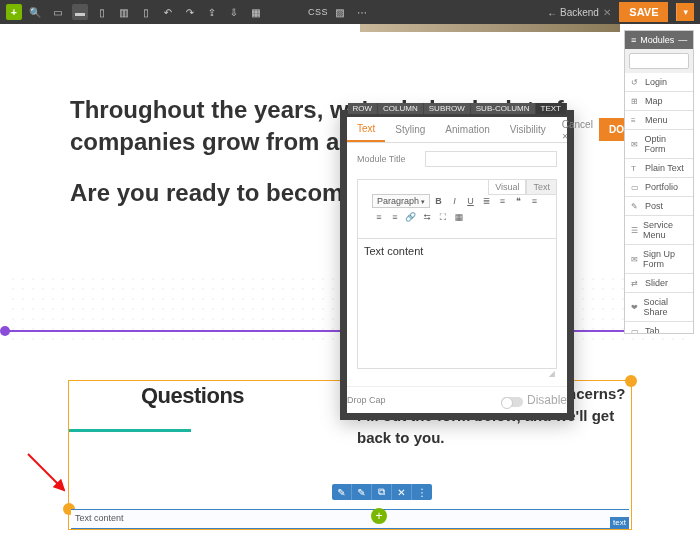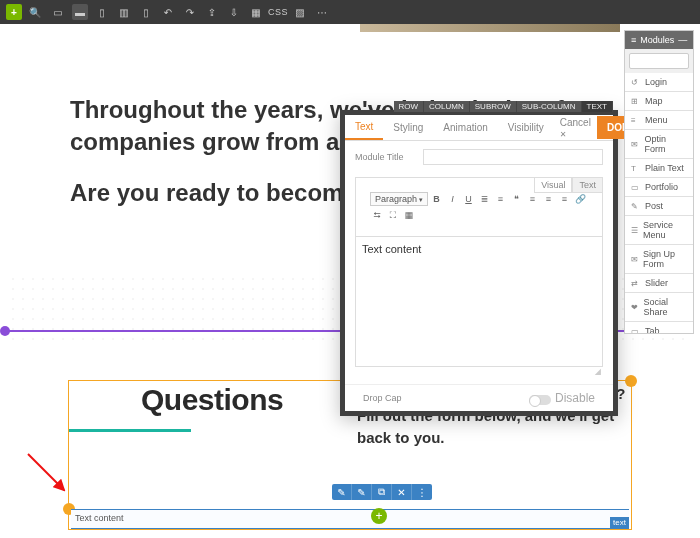--- a/index.html
+++ b/index.html
@@ -4,21 +4,21 @@
 <style>
 * { margin: 0; padding: 0; box-sizing: border-box; font-family: -apple-system, BlinkMacSystemFont, "Segoe UI", Arial, sans-serif; }
 body { width: 700px; height: 538px; overflow: hidden; background: #f5f5f5; position: relative; }
 
 
 .toolbar { height: 24px; background: #3a3a3a; display: flex; align-items: center; padding: 0 6px; color: #ccc; font-size: 10px; }
 .toolbar-left { display: flex; gap: 6px; align-items: center; flex: 1; }
 .tb-btn { width: 16px; height: 16px; display: flex; align-items: center; justify-content: center; cursor: pointer; color: #ccc; }
 .tb-btn.add { background: #7ab800; color: #fff; border-radius: 2px; font-weight: bold; }
 .tb-btn.active { background: #555; border-radius: 2px; }
-.tb-css { font-size: 9px; letter-spacing: 0.5px; padding: 0 2px; }
+.tb-css { font-size: 9px; letter-spacing: 0.5px; padding: 0 2px; margin-left: 40px; }
 .toolbar-right { display: flex; align-items: center; gap: 8px; }
 .backend { font-size: 10px; color: #ccc; }
 .backend::before { content: "← "; }
 .backend-x { margin-left: 4px; color: #888; }
 .save-btn { background: #ed8323; color: #fff; padding: 4px 10px; font-size: 11px; font-weight: bold; cursor: pointer; }
 .save-chev { background: #ed8323; color: #fff; padding: 4px 6px; font-size: 9px; cursor: pointer; border-left: 1px solid rgba(255,255,255,0.2); }
 
 
 .canvas { position: absolute; top: 24px; left: 0; right: 0; bottom: 0; background: #fff; overflow: hidden; }
 .hero-img { position: absolute; top: 0; right: 80px; width: 260px; height: 8px; background: linear-gradient(90deg, #c9b89a, #8a7a5a); }
@@ -27,21 +27,21 @@
 .txt-block h2.second { margin-top: 18px; }
 .dot-bg { position: absolute; top: 250px; left: 8px; right: 8px; height: 70px; background-image: radial-gradient(circle, #ddd 1px, transparent 1px); background-size: 10px 10px; opacity: 0.3; }
 
 .row-marker { position: absolute; top: 306px; left: 4px; right: 62px; height: 2px; background: #8a4dd8; }
 .row-dot { position: absolute; top: 302px; left: 0; width: 10px; height: 10px; border-radius: 50%; background: #8a4dd8; }
 
 
 .q-row { position: absolute; top: 356px; left: 68px; right: 68px; height: 150px; border: 1px solid #f5a623; }
 .q-dot-tr { position: absolute; top: -6px; right: -6px; width: 12px; height: 12px; background: #f5a623; border-radius: 50%; }
 .q-dot-bl { position: absolute; bottom: 14px; left: -6px; width: 12px; height: 12px; background: #f5a623; border-radius: 50%; }
-.q-title { position: absolute; top: 2px; left: 72px; font-size: 30px; font-weight: 900; color: #2a2a2a; letter-spacing: -0.5px; }
+.q-title { position: absolute; top: 2px; left: 72px; font-size: 22px; font-weight: 900; color: #2a2a2a; letter-spacing: -0.5px; }
 .q-underline { position: absolute; top: 48px; left: 0; width: 122px; height: 3px; background: #1bb5a0; }
 .q-copy { position: absolute; top: 2px; left: 288px; right: 4px; font-size: 15px; font-weight: 600; color: #333; line-height: 1.45; }
 .tc-label { position: absolute; bottom: 0; left: 2px; right: 2px; height: 20px; border-top: 1px solid #3b82c4; border-bottom: 1px solid #3b82c4; font-size: 9px; color: #555; padding: 3px 4px; background: #fafcff; }
 .tc-bit { position: absolute; bottom: 0; right: 0; background: #3b82c4; color: #fff; font-size: 8px; padding: 1px 3px; }
 
 
 .elbar { position: absolute; top: 460px; left: 332px; display: flex; background: #3b82c4; border-radius: 2px; }
 .elbar span { width: 20px; height: 16px; display: flex; align-items: center; justify-content: center; color: #fff; font-size: 10px; cursor: pointer; border-right: 1px solid rgba(255,255,255,0.2); }
 .elbar span:last-child { border-right: none; }
 .add-circle { position: absolute; top: 484px; left: 371px; width: 16px; height: 16px; background: #7ab800; border-radius: 50%; color: #fff; display: flex; align-items: center; justify-content: center; font-size: 12px; cursor: pointer; }
@@ -54,21 +54,21 @@
 .modules { position: absolute; top: 30px; right: 6px; width: 70px; background: #f0f0f0; border: 1px solid #ccc; font-size: 9px; }
 .modules-head { background: #6a6a6a; color: #fff; padding: 4px 6px; display: flex; align-items: center; gap: 4px; }
 .modules-head .mx { margin-left: auto; font-size: 9px; }
 .modules-search { padding: 4px; }
 .modules-search input { width: 100%; border: 1px solid #ccc; border-radius: 2px; padding: 2px 4px; font-size: 9px; }
 .modules-list { max-height: 260px; overflow: hidden; }
 .mod-item { padding: 4px 6px; border-bottom: 1px solid #e0e0e0; display: flex; align-items: center; gap: 4px; color: #555; background: #fff; cursor: pointer; }
 .mod-ico { width: 10px; display: inline-block; font-size: 8px; color: #888; }
 
 
-.editor { position: absolute; top: 110px; left: 340px; width: 278px; background: #fff; border: 5px solid #404040; box-shadow: 0 4px 18px rgba(0,0,0,0.25); font-size: 10px; }
+.editor { position: absolute; top: 110px; left: 340px; width: 234px; background: #fff; border: 7px solid #404040; box-shadow: 0 4px 18px rgba(0,0,0,0.25); font-size: 10px; }
 .crumbs { position: absolute; top: -14px; right: 0; display: flex; font-size: 8px; }
 .crumbs span { background: #555; color: #eee; padding: 1px 5px; border-right: 1px solid #444; }
 .crumbs span:last-child { background: #3a3a3a; }
 .ed-tabs { display: flex; border-bottom: 1px solid #ddd; align-items: center; }
 .ed-tab { padding: 6px 10px; font-size: 10px; color: #888; cursor: pointer; }
 .ed-tab.active { color: #ed8323; border-bottom: 2px solid #ed8323; }
 .ed-actions { margin-left: auto; display: flex; align-items: flex-end; }
 .ed-cancel { color: #888; font-size: 10px; padding: 0 6px; cursor: pointer; }
 .ed-cancel::after { content: " ✕"; font-size: 8px; }
 .ed-done { background: #ed8323; color: #fff; padding: 6px 10px; font-size: 10px; font-weight: bold; cursor: pointer; }
@@ -80,21 +80,21 @@
 .ed-addmedia::before { content: "📷 "; font-size: 8px; }
 .ed-modes { position: absolute; right: 10px; top: 62px; display: flex; font-size: 9px; }
 .ed-mode { border: 1px solid #ddd; padding: 2px 6px; color: #888; cursor: pointer; }
 .ed-mode.active { background: #f0f0f0; }
 .mce-bar { display: flex; align-items: center; gap: 2px; border: 1px solid #ddd; padding: 14px; margin-bottom: 0; flex-wrap: wrap; }
 .mce-sel { border: 1px solid #ccc; font-size: 9px; padding: 1px 4px; color: #555; background: #fafafa; }
 .mce-sel::after { content: " ▾"; font-size: 7px; }
 .mce-btn { width: 14px; height: 14px; display: flex; align-items: center; justify-content: center; font-size: 9px; color: #666; cursor: pointer; }
 .mce-area { border: 1px solid #ddd; border-top: none; height: 130px; padding: 6px; font-size: 11px; color: #333; }
 .mce-resize { text-align: right; color: #ccc; font-size: 8px; padding-right: 2px; }
-.ed-foot { display: flex; align-items: center; padding: 6px 18px; border-top: 1px solid #eee; }
+.ed-foot { display: flex; align-items: center; padding: 6px 0; border-top: 1px solid #eee; }
 .ed-dropcap { font-size: 9px; color: #888; }
 .ed-toggle { margin-left: auto; display: flex; align-items: flex-end; gap: 4px; color: #aaa; font-size: 12px; }
 .ed-toggle-sw { width: 22px; height: 10px; background: #ddd; border-radius: 5px; position: relative; }
 .ed-toggle-sw::before { content: ""; position: absolute; width: 10px; height: 10px; background: #fff; border-radius: 50%; left: 0; border: 1px solid #ccc; }
 
 
 .input-line { position: absolute; top: 300px; right: 6px; font-size: 7px; background: #8a4dd8; color: #fff; padding: 1px 4px; opacity: 0.5; }
 </style>
 </head>
 <body>
@@ -110,20 +110,25 @@
     <span class="tb-btn">▯</span>
     <span class="tb-btn">↶</span>
     <span class="tb-btn">↷</span>
     <span class="tb-btn">⇪</span>
     <span class="tb-btn">⇩</span>
     <span class="tb-btn">▦</span>
     <span class="tb-btn tb-css">CSS</span>
     <span class="tb-btn">▨</span>
     <span class="tb-btn">⋯</span>
   </div>
+  <div class="toolbar-right">
+    <span class="backend"><span>Backend</span><span class="backend-x">✕</span></span>
+    <span class="save-btn">SAVE</span>
+    <span class="save-chev">▾</span>
+  </div>
 </div>
 
 <div class="canvas">
   <div class="hero-img"></div>
 
   <div class="txt-block">
     <h2>Throughout the years, we've helped a lot of companies grow from an idea and a dream.</h2>
     <h2 class="second">Are you ready to become our next partner?</h2>
   </div>
 

